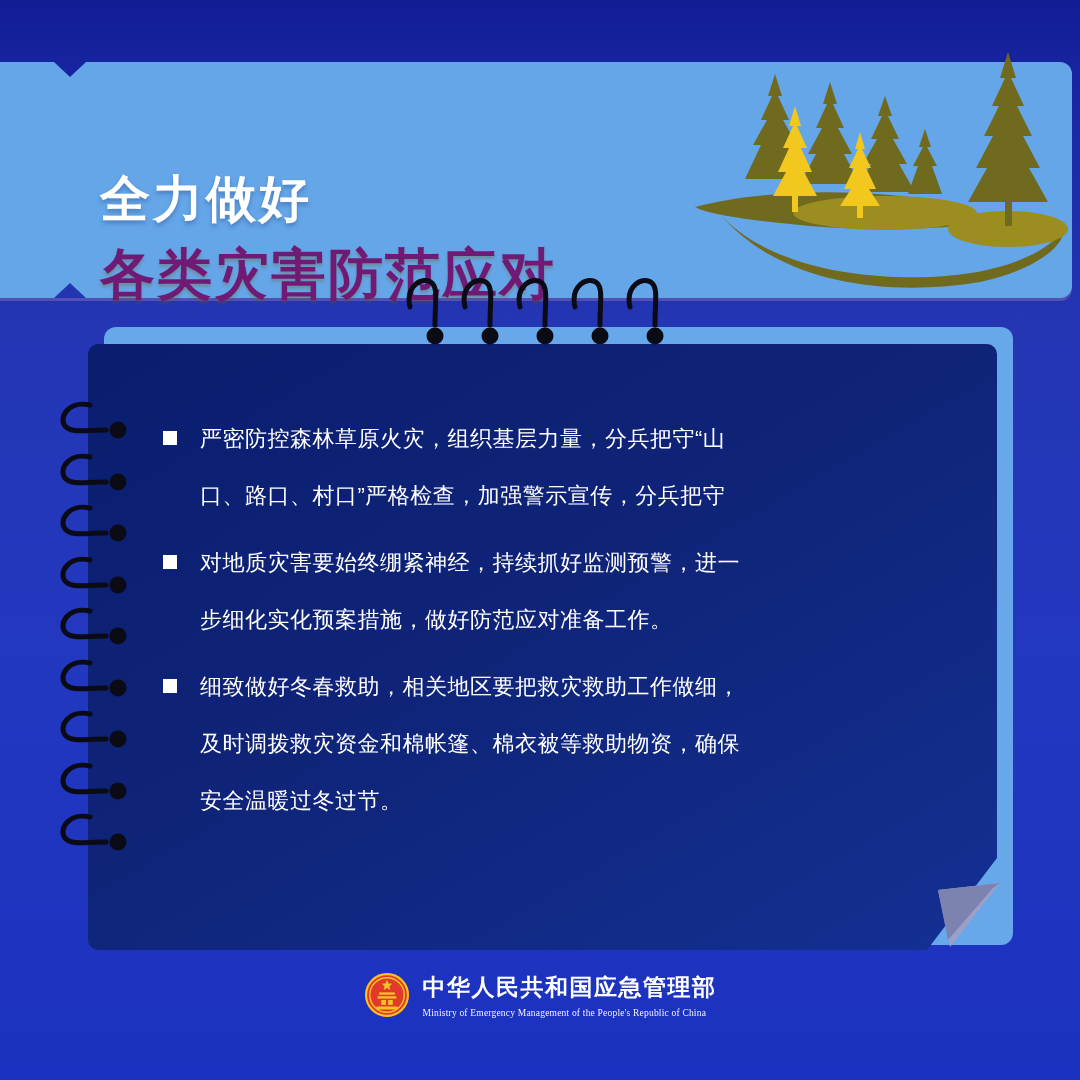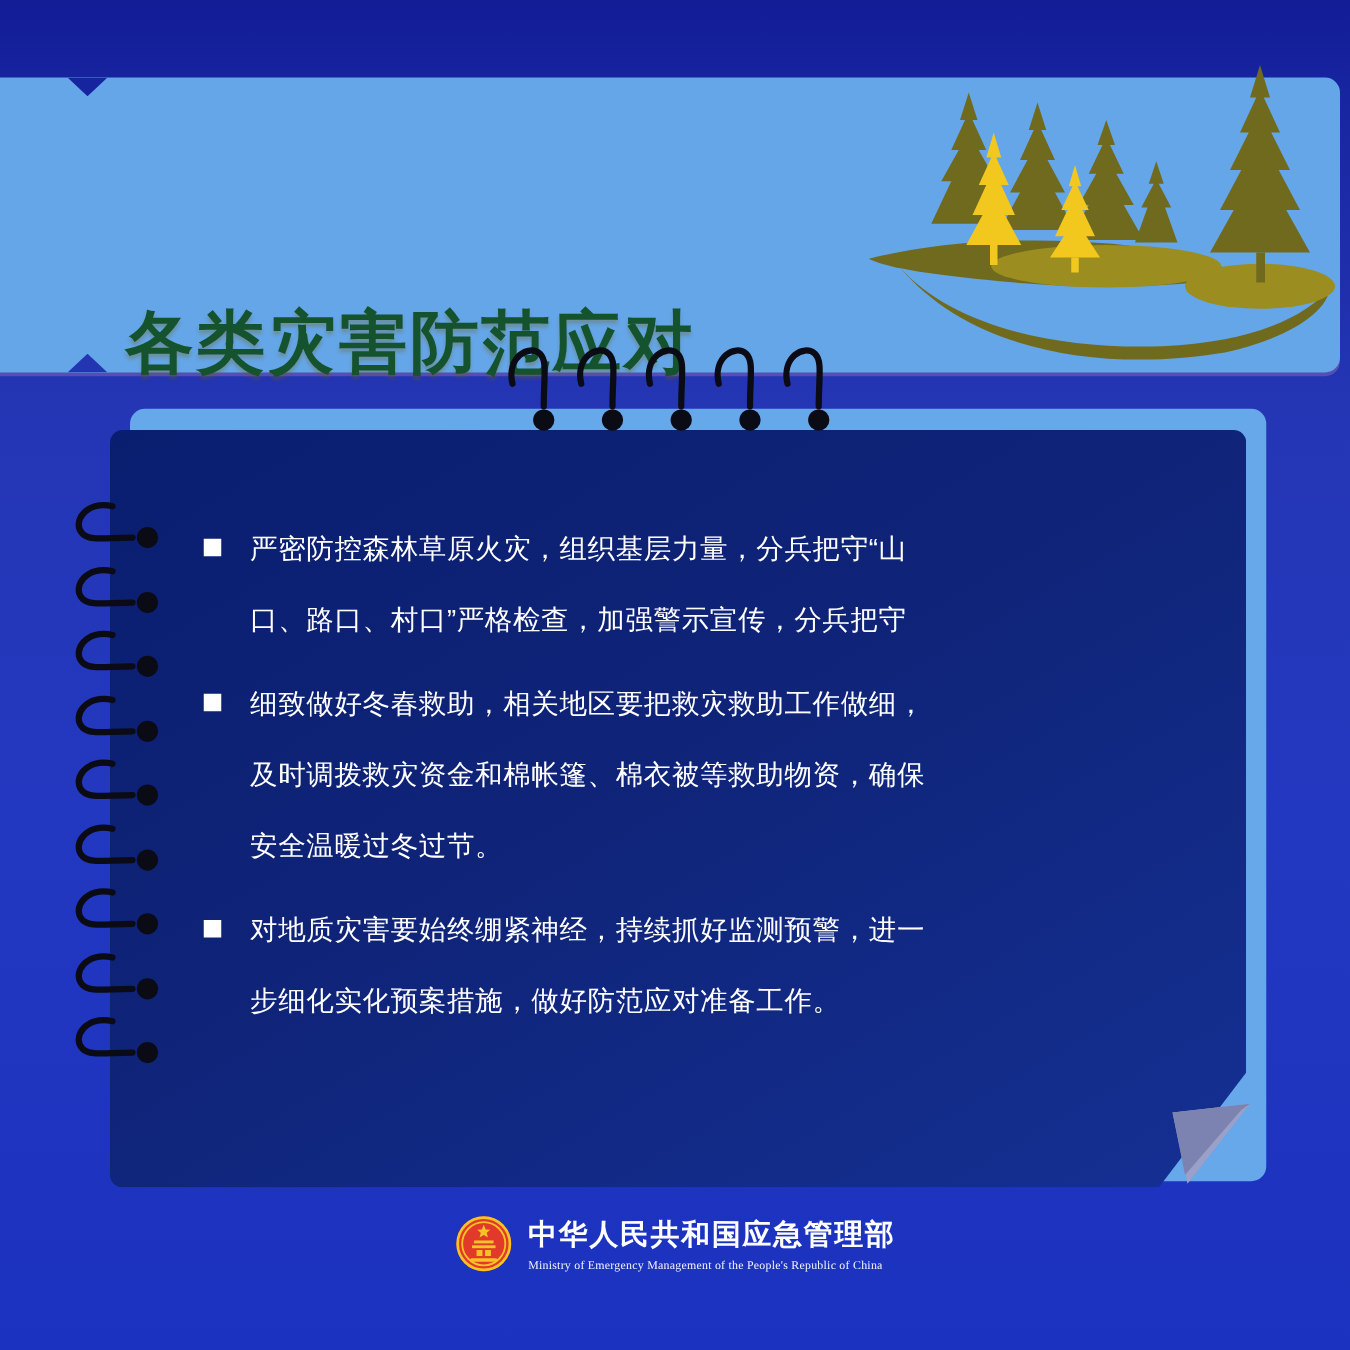--- a/index.html
+++ b/index.html
@@ -16,21 +16,21 @@
   }
   .notch-top,.notch-bottom{position:absolute;left:54px;width:32px;height:15px;}
   .notch-top{top:0;background:#17249f;clip-path:polygon(0 0,100% 0,50% 100%);}
   .notch-bottom{bottom:0;background:#2435b2;clip-path:polygon(50% 0,100% 100%,0 100%);}
   .title-1{
     position:absolute;left:100px;top:104px;font-size:50px;font-weight:bold;
     color:#ffffff;letter-spacing:3px;text-shadow:0 3px 4px rgba(25,55,120,.35);
   }
   .title-2{
     position:absolute;left:100px;top:176px;font-size:55px;font-weight:bold;
-    color:#14532d;letter-spacing:2px;text-shadow:0 3px 3px rgba(120,90,0,.3);font-family:Liberation Mono, monospace;
+    color:#701a75;letter-spacing:2px;text-shadow:0 3px 3px rgba(120,90,0,.3);font-family:Liberation Mono, monospace;
   }
   .trees{position:absolute;right:2px;top:-18px;}
   
   .notebook-back{
     position:absolute;left:104px;top:327px;width:909px;height:618px;
     background:#66a8ea;border-radius:12px;
   }
   .notebook-card{
     position:absolute;left:88px;top:344px;width:909px;height:606px;
     background:linear-gradient(150deg,#0a1e70 0%,#0f2478 45%,#143093 100%);
@@ -62,20 +62,21 @@
   }
 </style>
 </head>
 <body>
 
 <div class="poster">
 
   <div class="header-card">
     <div class="notch-top"></div>
     <div class="notch-bottom"></div>
+    <div class="title-1">全力做好</div>
     <div class="title-2">各类灾害防范应对</div>
 
     <svg class="trees" width="380" height="252" viewBox="0 0 380 252">
 
       <path d="M30,170 C70,215 150,236 240,233 C310,230 355,210 374,186 C372,206 340,227 290,238 C200,253 90,241 30,170 Z" fill="#6f6a1e"></path>
       <path d="M5,163 C60,149 130,145 200,151 C252,156 286,166 302,177 C252,187 170,187 110,181 C60,176 20,171 5,163 Z" fill="#6f6a1e"></path>
       <ellipse cx="195" cy="169" rx="92" ry="17" fill="#9c8d20"></ellipse>
       <ellipse cx="318" cy="185" rx="60" ry="18" fill="#9c8d20"></ellipse>
 
       <polygon fill="#6f6a1e" points="85,30 92,52 88,52 99,76 93,76 107,101 99,101 115,135 55,135 71,101 63,101 77,76 71,76 82,52 78,52"></polygon>
@@ -106,28 +107,28 @@
   </svg>
 
   <div class="bullets">
     <div class="bullet-row">
       <div class="bullet-square"></div>
       <div class="bullet-line">严密防控森林草原火灾，组织基层力量，分兵把守“山</div>
       <div class="bullet-line">口、路口、村口”严格检查，加强警示宣传，分兵把守</div>
     </div>
     <div class="bullet-row">
       <div class="bullet-square"></div>
+      <div class="bullet-line">对地质灾害要始终绷紧神经，持续抓好监测预警，进一</div>
+      <div class="bullet-line">步细化实化预案措施，做好防范应对准备工作。</div>
+    </div>
+    <div class="bullet-row">
+      <div class="bullet-square"></div>
       <div class="bullet-line">细致做好冬春救助，相关地区要把救灾救助工作做细，</div>
       <div class="bullet-line">及时调拨救灾资金和棉帐篷、棉衣被等救助物资，确保</div>
       <div class="bullet-line">安全温暖过冬过节。</div>
-    </div>
-    <div class="bullet-row">
-      <div class="bullet-square"></div>
-      <div class="bullet-line">对地质灾害要始终绷紧神经，持续抓好监测预警，进一</div>
-      <div class="bullet-line">步细化实化预案措施，做好防范应对准备工作。</div>
     </div>
   </div>
 
   <div class="rings-layer" id="rings-top">
       <svg class="ring" style="left:404px;top:273px" width="40" height="78" viewBox="0 0 40 78">
        <path d="M6,34 C1,13 19,2 28,10 C34,16 31,28 31,52" fill="none" stroke="#0b0b16" stroke-width="5" stroke-linecap="round"></path>
        <circle cx="31" cy="63" r="8.5" fill="#0b0b16"></circle>
       </svg>
       <svg class="ring" style="left:459px;top:273px" width="40" height="78" viewBox="0 0 40 78">
        <path d="M6,34 C1,13 19,2 28,10 C34,16 31,28 31,52" fill="none" stroke="#0b0b16" stroke-width="5" stroke-linecap="round"></path>

